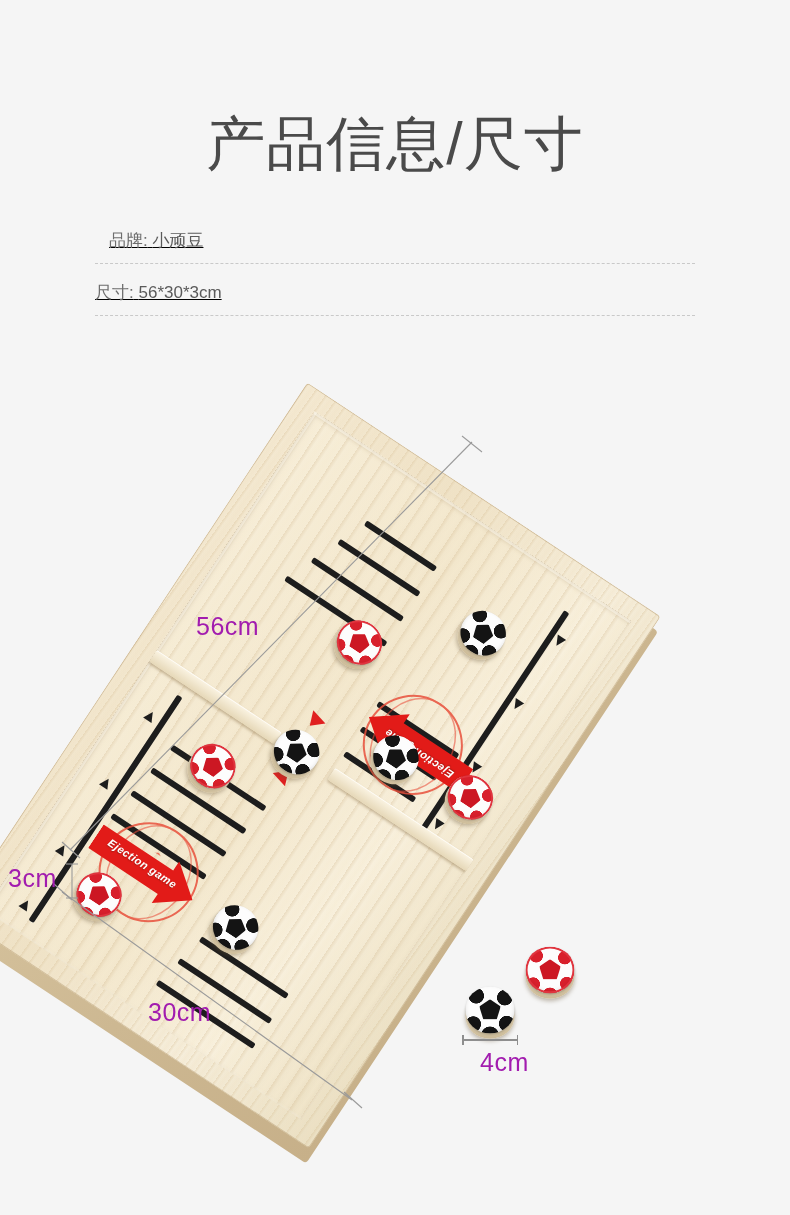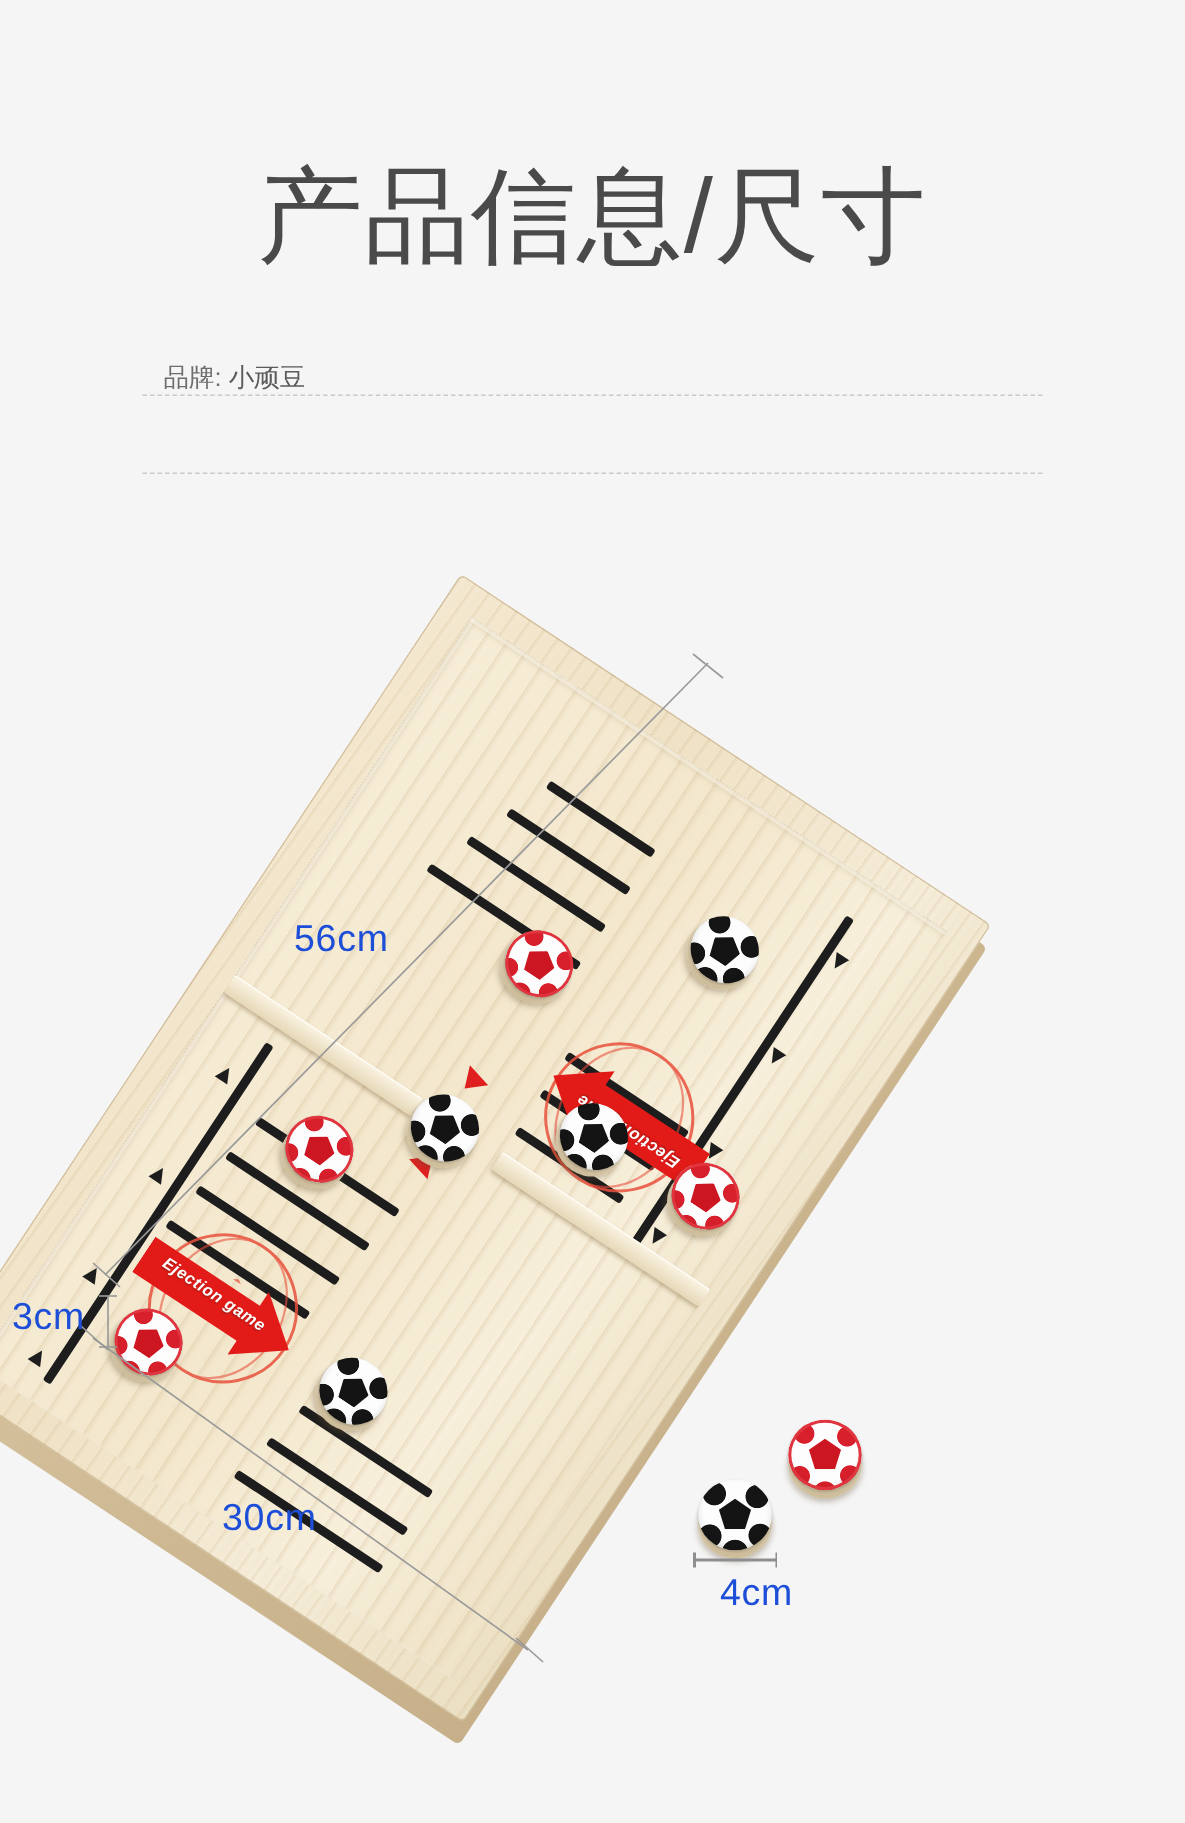--- a/index.html
+++ b/index.html
@@ -15,40 +15,41 @@
     position: relative;
   }
 
   
   #page-title {
     position: absolute;
     left: 0;
     top: 104px;
     width: 790px;
     text-align: center;
-    font-size: 70px;
+    font-size: 59px;
     line-height: 80px;
     font-weight: 400;
     color: #4a4a4a;
     letter-spacing: 1px;
   }
 
   
   #spec-table {
     position: absolute;
     left: 95px;
     top: 212px;
     width: 600px;
   }
   .spec-row {
     position: relative;
     height: 51px;
     border-bottom: 1px dashed #c9c9c9;
     display: flex;
-    align-items: flex-end;
+    align-items: center;
+    text-decoration: underline;
   }
   .spec-cell {
     font-size: 17px;
     color: #6e6e6e;
     padding-top: 6px;
     white-space: nowrap;
   }
   .spec-cell.left  { width: 385px; padding-left: 14px; }
   .spec-cell.right { width: 200px; }
   .spec-label { color: #6e6e6e; }
@@ -65,21 +66,21 @@
 
   
   #dimension-layer {
     position: absolute;
     inset: 0;
     pointer-events: none;
   }
   .dim-label {
     position: absolute;
     font-size: 25px;
-    color: #1d4ed8;
+    color: #a21caf;
     letter-spacing: 0.5px;
     white-space: nowrap;
   }
   #dim-label-56 { left: 196px; top: 212px; }
   #dim-label-3  { left: 8px;   top: 464px; }
   #dim-label-30 { left: 148px; top: 598px; }
   #dim-label-4  { left: 456px; top: 648px; margin-left: 24px; }
 
   
   #board-wrap {
@@ -316,20 +317,24 @@
 <div id="spec-table">
 
   <div class="spec-row">
     <div class="spec-cell left">
       <span class="spec-label">品牌:</span>
       <span class="spec-value">小顽豆</span>
     </div>
   </div>
 
   <div class="spec-row">
+    <div class="spec-cell right">
+      <span class="spec-label">尺寸:</span>
+      <span class="spec-value">56*30*3cm</span>
+    </div>
   </div>
 
 </div>
 
 <div id="product-photo">
 
   <div id="board-wrap">
     <div id="board-side"></div>
     <div id="board-frame">
       <div id="board-field">

